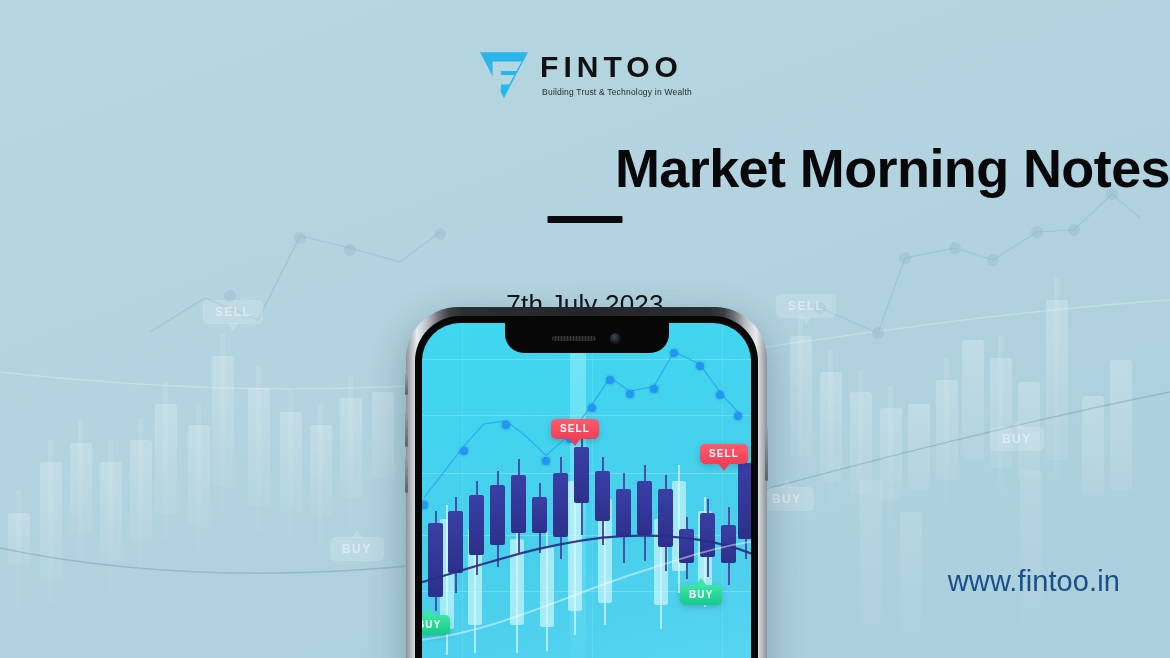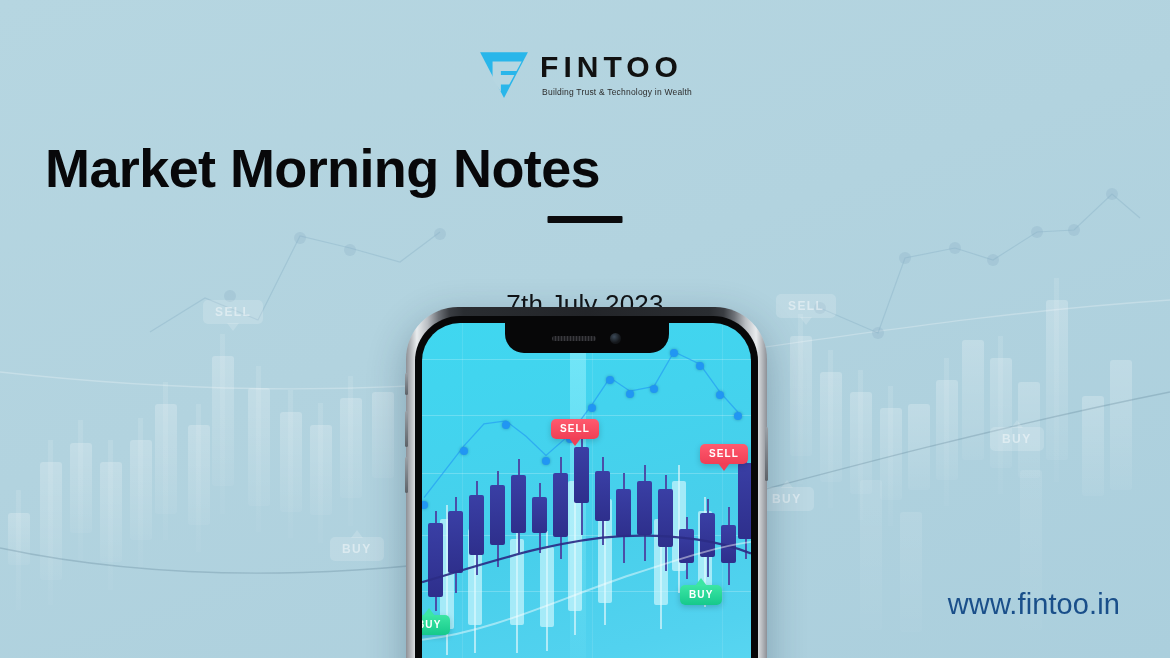--- a/index.html
+++ b/index.html
@@ -51,38 +51,38 @@
     font-size:30px; font-weight:700; letter-spacing:5px;
     color:#111; line-height:1;
   }
   .logo-tag {
     font-size:8.5px; color:#2c2c2c; letter-spacing:.2px;
     margin-top:5px; margin-left:2px; white-space:nowrap;
   }
 
   .page-title {
     position:absolute; left:0; right:0; top:137px;
-    text-align:left;
+    text-align:right;
     font-size:54px; font-weight:800; letter-spacing:-.6px;
     color:#08080a;
     font-family:"Liberation Sans", sans-serif;
     margin-left:45px;
   }
   .title-rule {
     position:absolute; left:50%; transform:translateX(-50%); top:216px;
     width:75px; height:7px; background:#0b0b0d; border-radius:1px;
   }
   .page-date {
     position:absolute; left:0; right:0; top:253px;
     text-align:center;
     font-size:26px; font-weight:400; color:#101214; letter-spacing:.2px;margin-top:36px;
   }
 
   .site-url {
-    position:absolute; right:50px; top:588px;
+    position:absolute; right:50px; top:565px;
     font-size:29px; color:#1a4f8a; letter-spacing:.1px;
   }
 
   
   .phone {
     position:absolute; left:406px; top:307px;
     width:361px; height:400px;
   }
   .phone-frame {
     position:absolute; inset:0;

